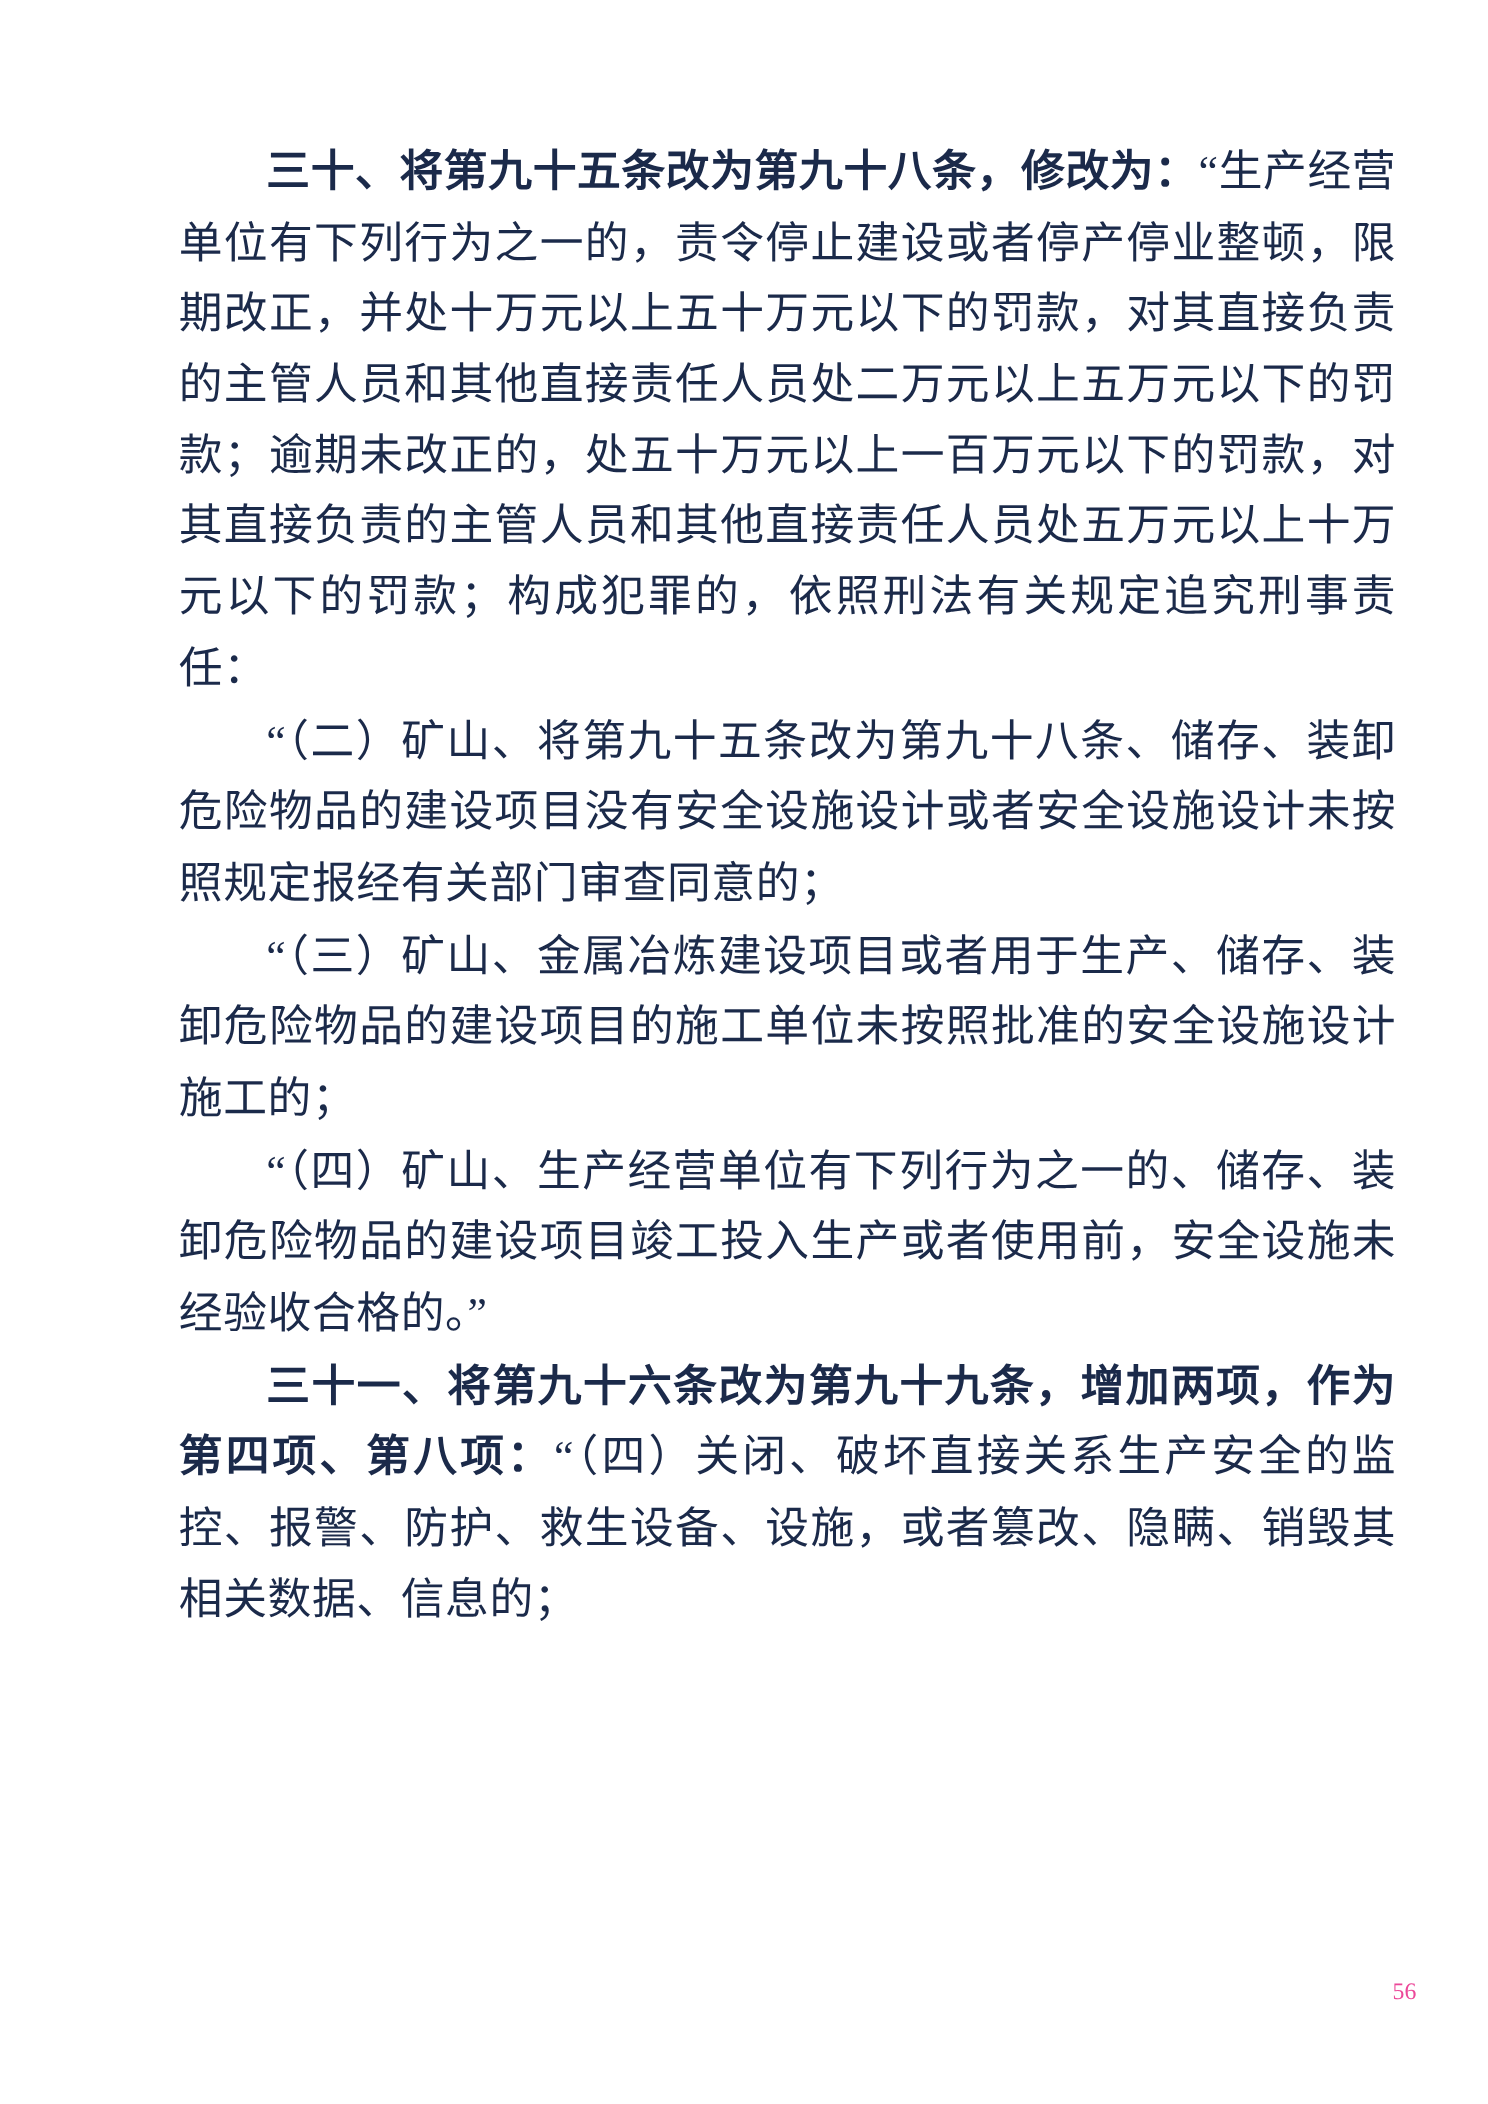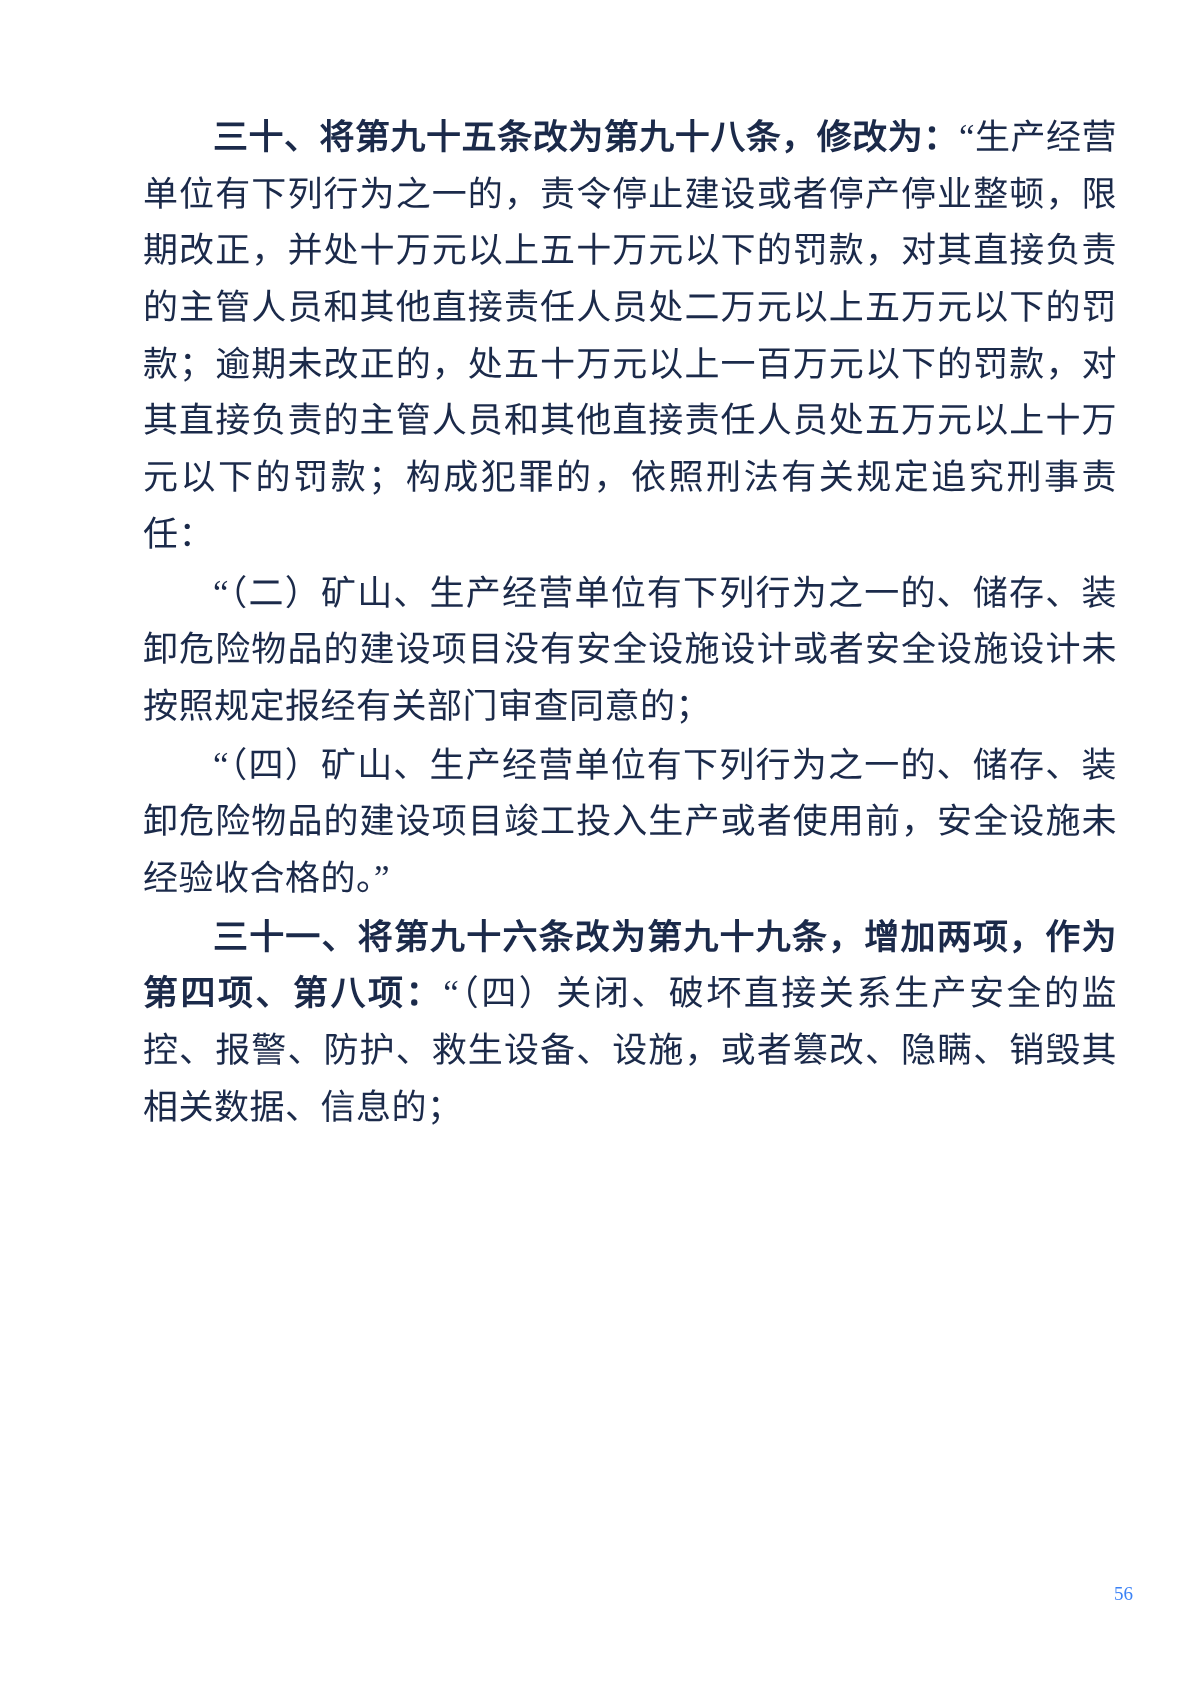--- a/index.html
+++ b/index.html
@@ -31,35 +31,36 @@
     text-indent: 2em;
   }
   .lead {
     font-weight: bold;
   }
   .page-number {
     position: absolute;
     right: 92px;
     bottom: 78px;
     font-size: 19px;
-    color: #3b82f6;
+    color: #ec4899;
     font-family: "Liberation Serif", "DejaVu Serif", serif;
   }
 </style>
 </head>
 <body>
 
 <div class="page">
   <div class="doc-body">
 
     <p class="para"><span class="lead">三十、将第九十五条改为第九十八条，修改为：</span><span>“生产经营单位有下列行为之一的，责令停止建设或者停产停业整顿，限期改正，并处十万元以上五十万元以下的罚款，对其直接负责的主管人员和其他直接责任人员处二万元以上五万元以下的罚款；逾期未改正的，处五十万元以上一百万元以下的罚款，对其直接负责的主管人员和其他直接责任人员处五万元以上十万元以下的罚款；构成犯罪的，依照刑法有关规定追究刑事责任：</span></p>
 
 
-    <p class="para">“（二）矿山、生产经营单位有下列行为之一的、储存、装卸危险物品的建设项目没有安全设施设计或者安全设施设计未按照规定报经有关部门审查同意的；</p>
+    <p class="para">“（二）矿山、将第九十五条改为第九十八条、储存、装卸危险物品的建设项目没有安全设施设计或者安全设施设计未按照规定报经有关部门审查同意的；</p>
 
+    <p class="para">“（三）矿山、金属冶炼建设项目或者用于生产、储存、装卸危险物品的建设项目的施工单位未按照批准的安全设施设计施工的；</p>
 
     <p class="para">“（四）矿山、生产经营单位有下列行为之一的、储存、装卸危险物品的建设项目竣工投入生产或者使用前，安全设施未经验收合格的。”</p>
 
     <p class="para"><span class="lead">三十一、将第九十六条改为第九十九条，增加两项，作为第四项、第八项：</span><span>“（四）关闭、破坏直接关系生产安全的监控、报警、防护、救生设备、设施，或者篡改、隐瞒、销毁其相关数据、信息的；</span></p>
 
 
   </div>
 
   <div class="page-number">56</div>
 </div>

